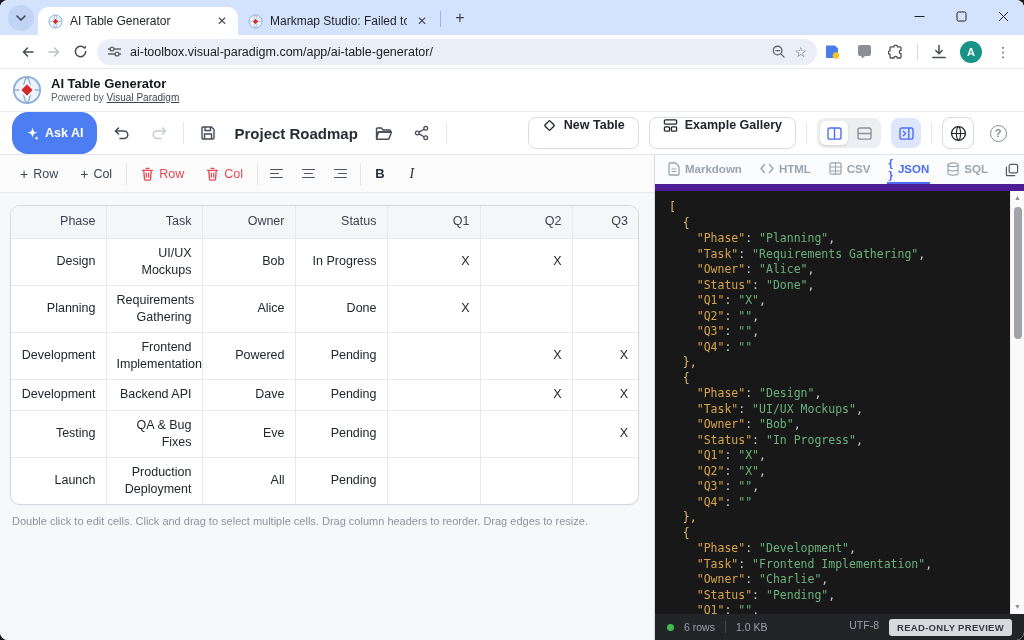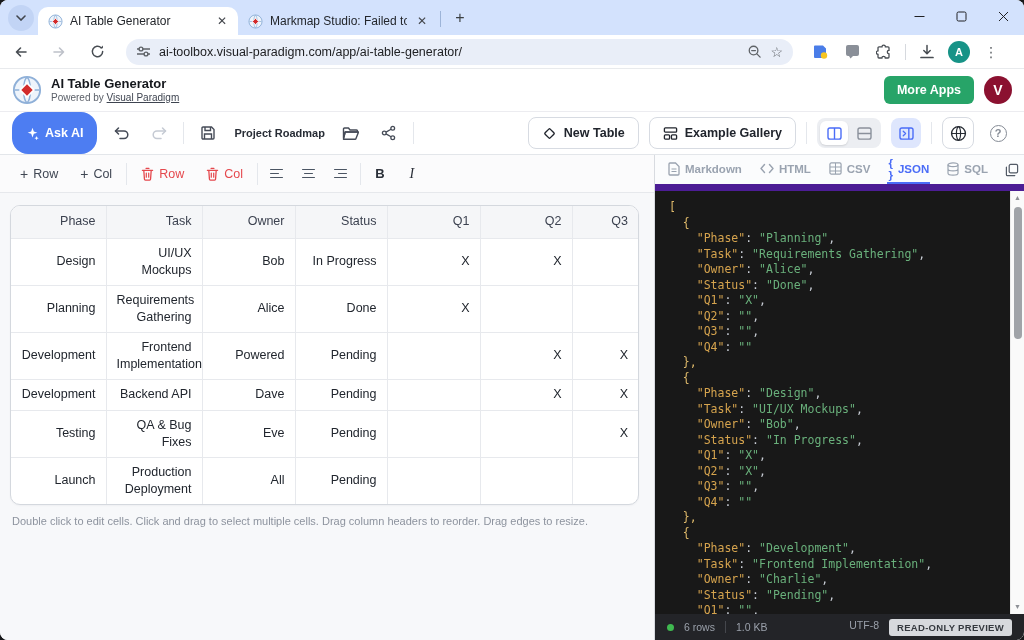--- a/index.html
+++ b/index.html
@@ -11,21 +11,21 @@
   .tab-search { width:26px; height:26px; margin:0 4px 4px 0; border:none; background:#c2d4f5; border-radius:50%; display:flex; align-items:center; justify-content:center; color:#41464e; cursor:pointer; }
   .tab { height:28px; display:flex; align-items:center; gap:7px; padding:0 8px 0 10px; font-size:12px; color:#23262b; width:200px; }
   .tab.active { background:#fff; border-radius:10px 10px 0 0; }
   .tab .title { flex:1; white-space:nowrap; overflow:hidden; }
   .tab-close { width:16px; height:16px; border:none; background:transparent; border-radius:50%; font-size:12px; line-height:15px; color:#44474d; cursor:pointer; flex:none; }
   .tab-divider { width:1px; height:16px; background:#9db4d8; margin:0 6px 8px 2px; }
   .newtab-btn { width:26px; height:26px; margin:0 0 4px 0; border:none; background:transparent; border-radius:50%; font-size:16px; color:#3c4043; cursor:pointer; }
   .win-controls { position:absolute; right:0; top:0; height:32px; display:flex; }
   .win-btn { width:42px; height:32px; border:none; background:transparent; color:#202124; display:flex; align-items:center; justify-content:center; cursor:pointer; }
 
-  .addressbar { height:33px; background:#fff; display:flex; align-items:center; padding:0 22px 0 8px; gap:12px; flex:none; }
+  .addressbar { height:33px; background:#fff; display:flex; align-items:center; padding:0 10px 0 8px; gap:0; flex:none;margin-left:7px; }
   .nav-btn { width:26px; height:26px; border:none; background:transparent; border-radius:50%; display:flex; align-items:center; justify-content:center; color:#5f6368; font-size:15px; cursor:pointer; }
   .nav-btn.disabled { color:#bdc1c9; }
   .omnibox { flex:1; height:26px; background:#e9eef8; border-radius:13px; display:flex; align-items:center; padding:0 10px; gap:8px; margin:0 4px; }
   .omnibox .url { flex:1; font-size:12.5px; color:#202124; white-space:nowrap; overflow:hidden; }
   .omni-ic { color:#5f6368; display:flex; align-items:center; }
   .chrome-actions { display:flex; align-items:center; gap:10px; }
   .act-ic { color:#5f6368; display:flex; align-items:center; justify-content:center; width:22px; height:22px; cursor:pointer; }
   .vdiv-sm { width:1px; height:16px; background:#d6d9de; }
   .avatar-a { width:22px; height:22px; border-radius:50%; background:#179387; color:#fff; font-size:11px; font-weight:bold; display:flex; align-items:center; justify-content:center; cursor:pointer; }
 
@@ -38,24 +38,24 @@
   .powered a { color:#3e4450; }
   .header-right { margin-left:auto; display:flex; align-items:center; gap:10px; }
   .more-apps { background:#27a468; color:#fff; border:none; border-radius:6px; height:28px; padding:0 13px; font-size:12.5px; font-weight:bold; cursor:pointer; }
   .avatar-v { width:28px; height:28px; border-radius:50%; background:#8b1130; color:#fff; font-weight:bold; font-size:14px; display:flex; align-items:center; justify-content:center; cursor:pointer; }
 
   
   .app-toolbar { height:43px; background:#fff; border-bottom:1px solid #e3e6ea; display:flex; align-items:center; padding:0 12px; gap:10px; flex:none; }
   .ask-ai { background:#4d7df2; color:#fff; border:none; border-radius:16px; height:42px; padding:0 14px; font-size:12.5px; font-weight:bold; display:flex; align-items:center; gap:6px; cursor:pointer; }
   .tool-ic { width:28px; height:28px; border:none; background:transparent; border-radius:6px; display:flex; align-items:center; justify-content:center; color:#454b57; cursor:pointer; }
   .tool-ic.disabled { color:#c5cad3; }
-  .doc-title { font-size:11px; font-weight:bold; color:#272c35; margin:0 2px; cursor:text; }
+  .doc-title { font-size:15px; font-weight:bold; color:#272c35; margin:0 2px; cursor:text; }
   .vdiv { width:1px; height:22px; background:#e4e7ec; }
   .toolbar-right { margin-left:auto; display:flex; align-items:center; gap:10px; }
-  .btn-outline { background:#fff; border:1px solid #d7dbe2; border-radius:8px; height:32px; padding:0 13px; font-size:12.5px; font-weight:bold; color:#21252d; display:flex; align-items:center; gap:7px; cursor:pointer; }
+  .btn-outline { background:#fff; border:1px solid #d7dbe2; border-radius:8px; height:32px; padding:0 13px; font-size:12.5px; font-weight:bold; color:#21252d; display:flex; gap:7px; cursor:pointer; }
   .seg { background:#eceef2; border-radius:8px; padding:3px; display:flex; gap:2px; }
   .seg-opt { width:28px; height:24px; border:none; border-radius:6px; display:flex; align-items:center; justify-content:center; background:transparent; color:#8a909b; cursor:pointer; }
   .seg-opt.active { background:#fff; color:#4a6cf7; box-shadow:0 1px 2px rgba(0,0,0,.12); }
   .panel-toggle { width:30px; height:30px; border:none; border-radius:8px; background:#dee6fd; color:#4a6cf7; display:flex; align-items:center; justify-content:center; cursor:pointer; }
   .globe-btn { width:32px; height:32px; border:1px solid #d7dbe2; border-radius:8px; background:#fff; color:#262b33; display:flex; align-items:center; justify-content:center; cursor:pointer; }
   .help-circ { width:17px; height:17px; border:1.5px solid #858b95; border-radius:50%; color:#858b95; font-size:11px; font-weight:bold; display:flex; align-items:center; justify-content:center; }
 
   
   .content { flex:1; display:flex; min-height:0; }
   .left-panel { width:655px; background:#f7f8fa; border-right:1px solid #d8dbe0; display:flex; flex-direction:column; flex:none; }
@@ -234,24 +234,20 @@
     <span class="logo-wrap ic">
         <svg width="30" height="30" viewBox="0 0 16 16">
           <circle cx="8" cy="8" r="7" fill="#eef4fb" stroke="#8fb0d8"></circle>
           <path d="M1.5 8h13M8 1.2c-2.4 1.8-2.4 11.8 0 13.6M8 1.2c2.4 1.8 2.4 11.8 0 13.6" stroke="#8fb0d8" stroke-width=".8" fill="none"></path>
           <rect x="5.4" y="5.4" width="5.2" height="5.2" fill="#d22b2b" stroke="#fff" stroke-width=".9" transform="rotate(45 8 8)"></rect>
         </svg>
       </span>
     <div class="app-titles">
       <div class="app-title">AI Table Generator</div>
       <div class="powered"><span>Powered by</span> <a href="#">Visual Paradigm</a></div>
-    </div>
-    <div class="header-right">
-      <button class="more-apps">More Apps</button>
-      <span class="avatar-v">V</span>
     </div>
   </div>
 
   <div class="app-toolbar">
     <button class="ask-ai">
       <span class="ic">
           <svg width="13" height="13" viewBox="0 0 16 16">
             <path d="M8 1l1.6 4.6L14 7l-4.4 1.4L8 13 6.4 8.4 2 7l4.4-1.4z" fill="#fff"></path>
             <path d="M13 11l.7 2 2 .7-2 .7-.7 2-.7-2-2-.7 2-.7z" fill="#fff"></path>
           </svg>

